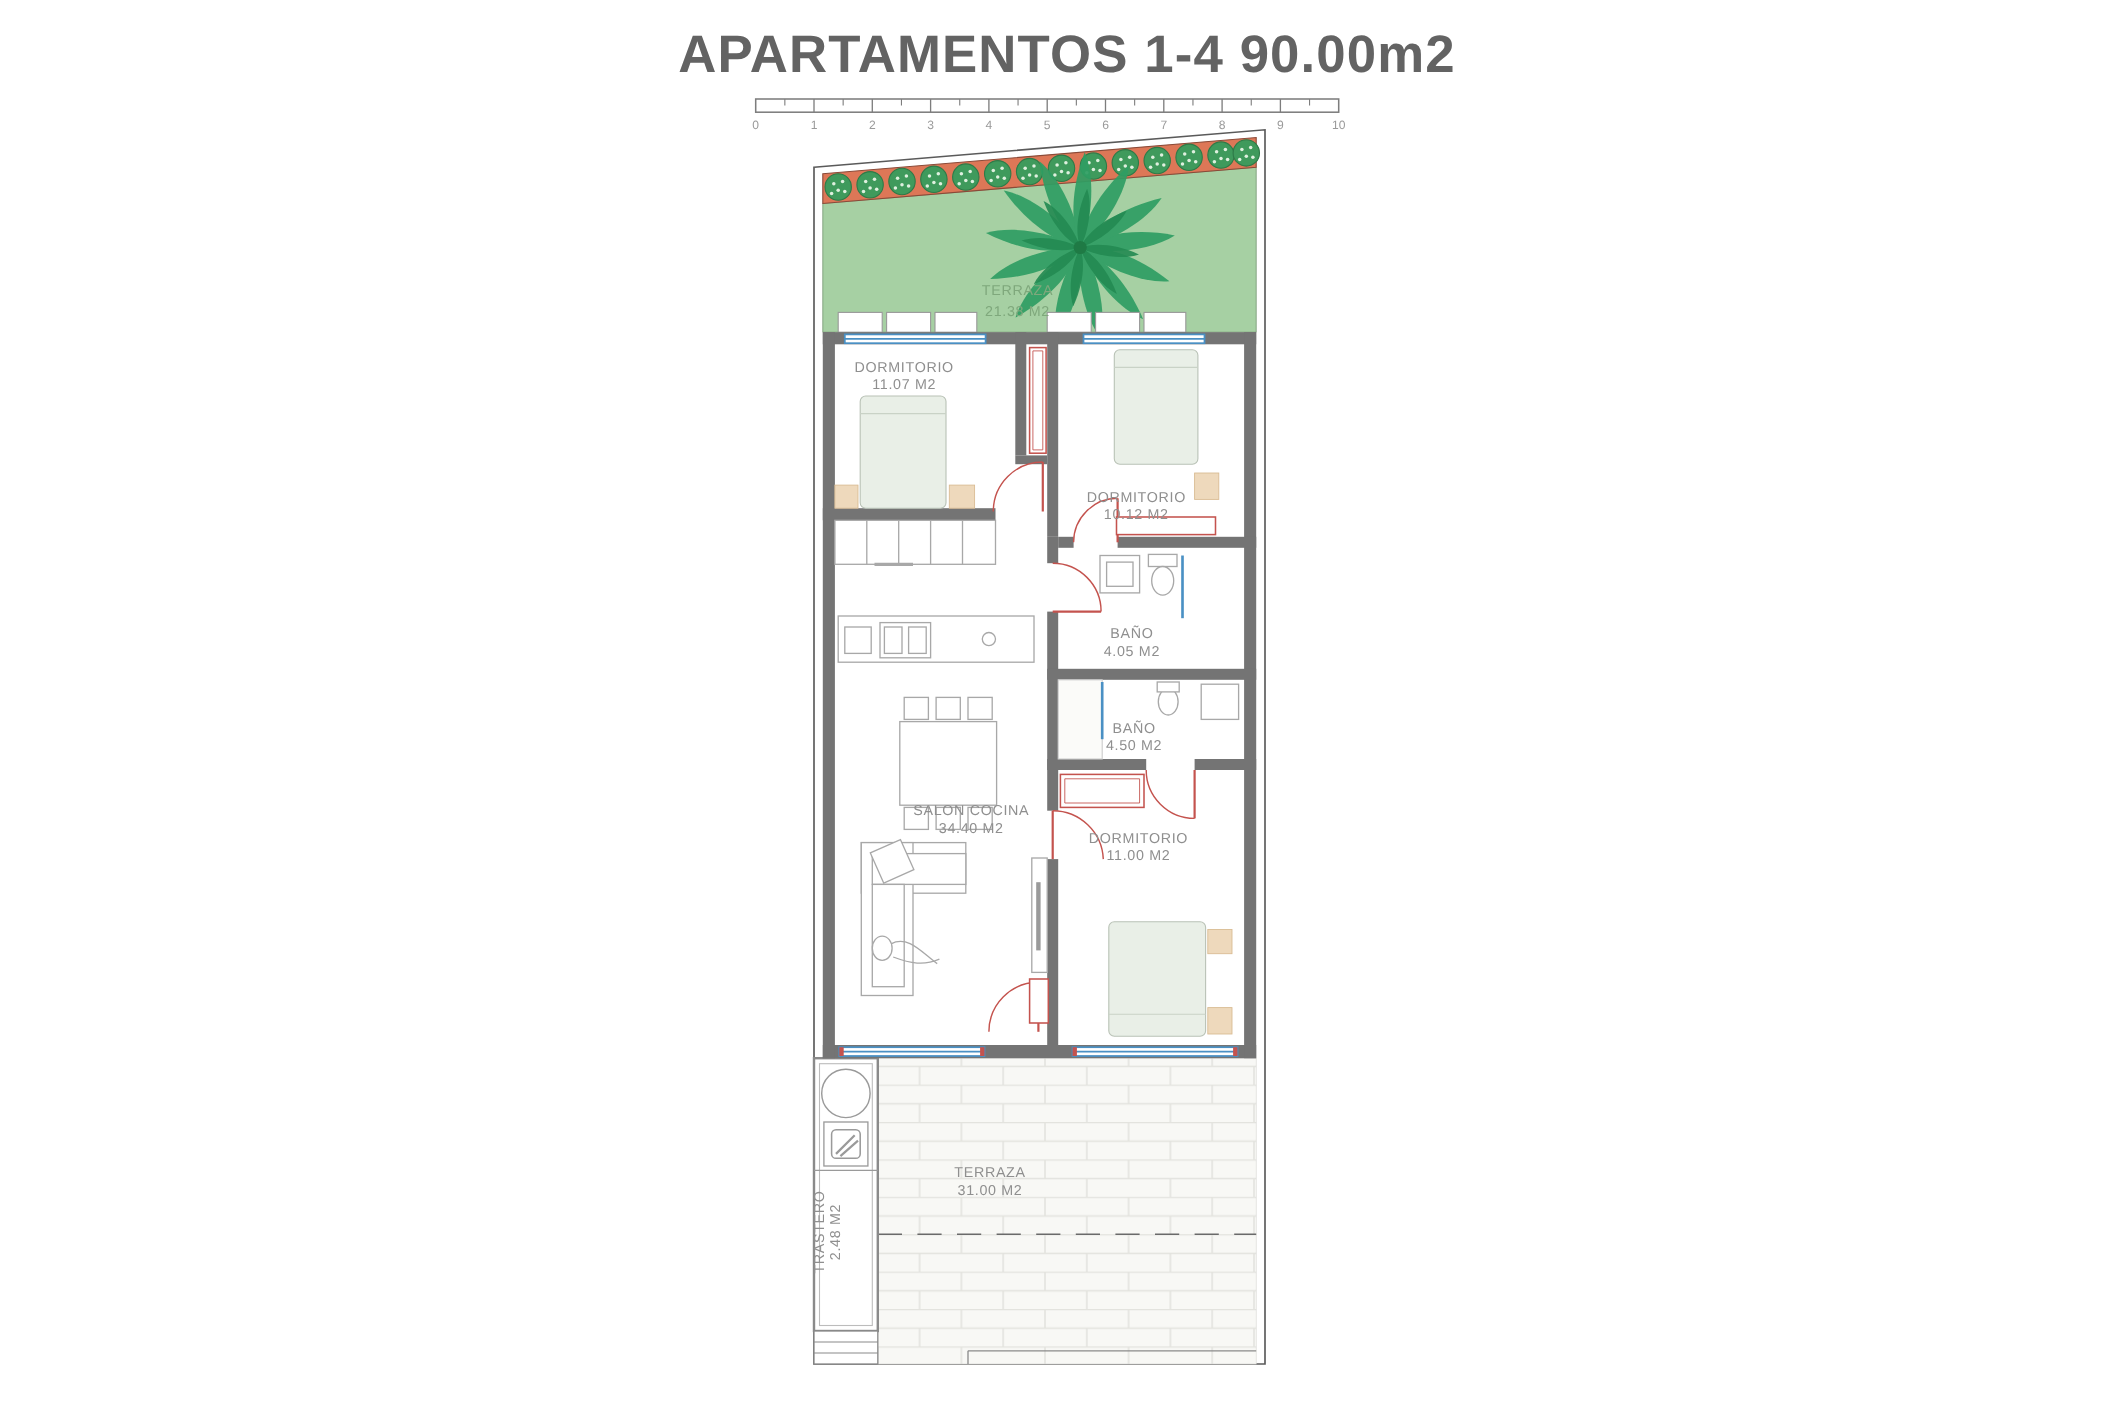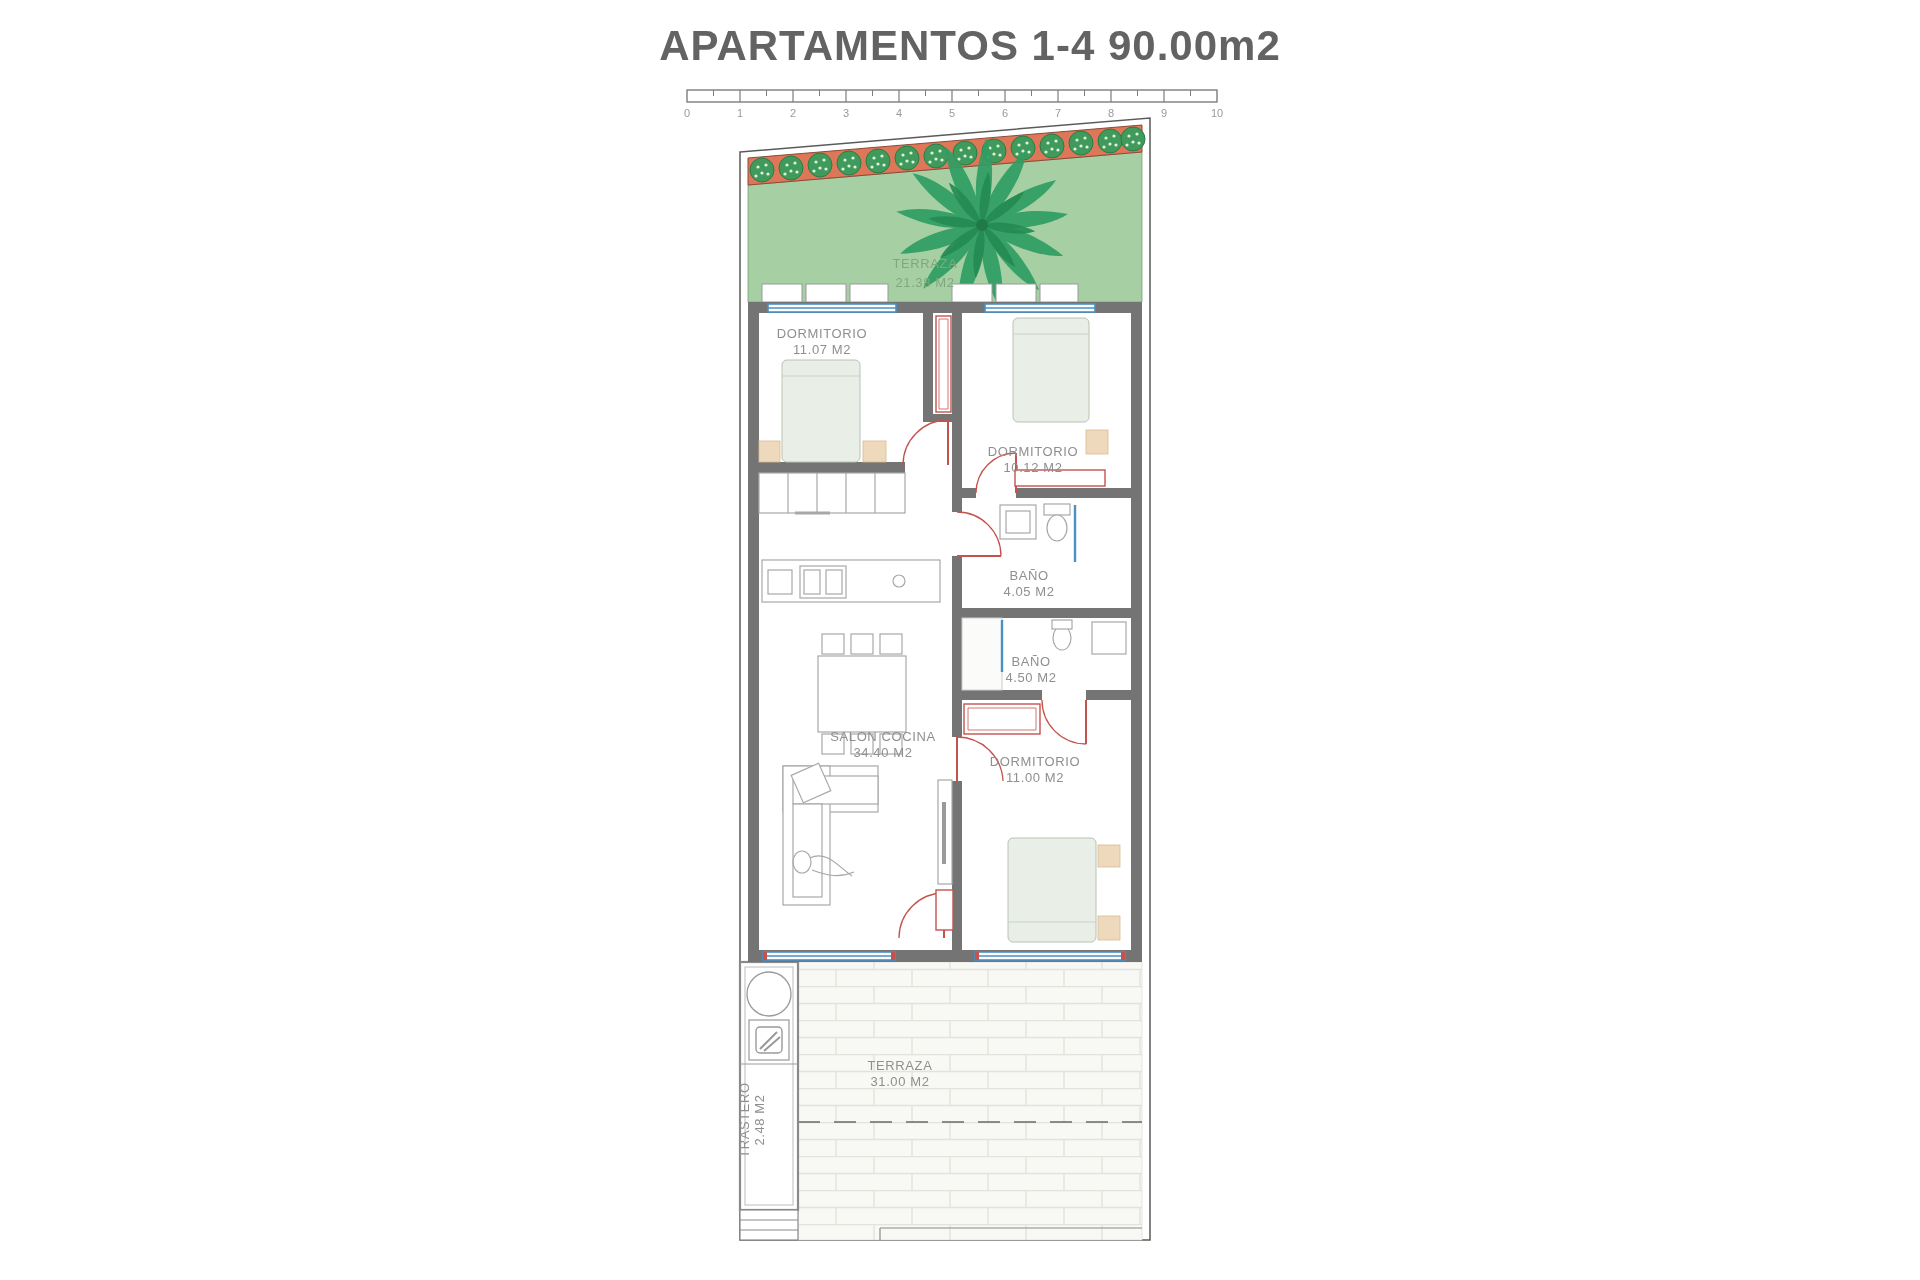--- a/index.html
+++ b/index.html
@@ -1,19 +1,19 @@
 <!DOCTYPE html>
 <html><head>
 <meta charset="utf-8">
 <style>
   html,body{margin:0;padding:0;background:#fff;}
   .page{position:relative;width:1920px;height:1280px;background:#ffffff;overflow:hidden;
         font-family:"Liberation Sans",sans-serif;}
   .title{position:absolute;left:480px;top:22px;width:980px;text-align:center;
-         font-size:42px;font-weight:bold;color:#636363;letter-spacing:1px;}
+         font-size:48px;font-weight:bold;color:#636363;letter-spacing:1px;}
   .plan-svg{position:absolute;left:0;top:0;}
   .footer{position:absolute;left:683px;top:1242px;color:#9b9b9b;
           font-family:"DejaVu Sans Mono",monospace;font-size:16px;line-height:21px;
           letter-spacing:0.5px;white-space:pre;}
   text{font-family:"Liberation Sans",sans-serif;}
   .rl{font-size:13px;fill:#8f8f8f;text-anchor:middle;letter-spacing:0.6px;}
   .rl-green{font-size:13px;fill:#7fa87c;text-anchor:middle;letter-spacing:0.6px;}
   .tick-label{font-size:11px;fill:#9a9a9a;text-anchor:middle;}
   .wall{fill:#747474;}
   .furn{fill:#ffffff;stroke:#a8a8a8;stroke-width:1.2;}

